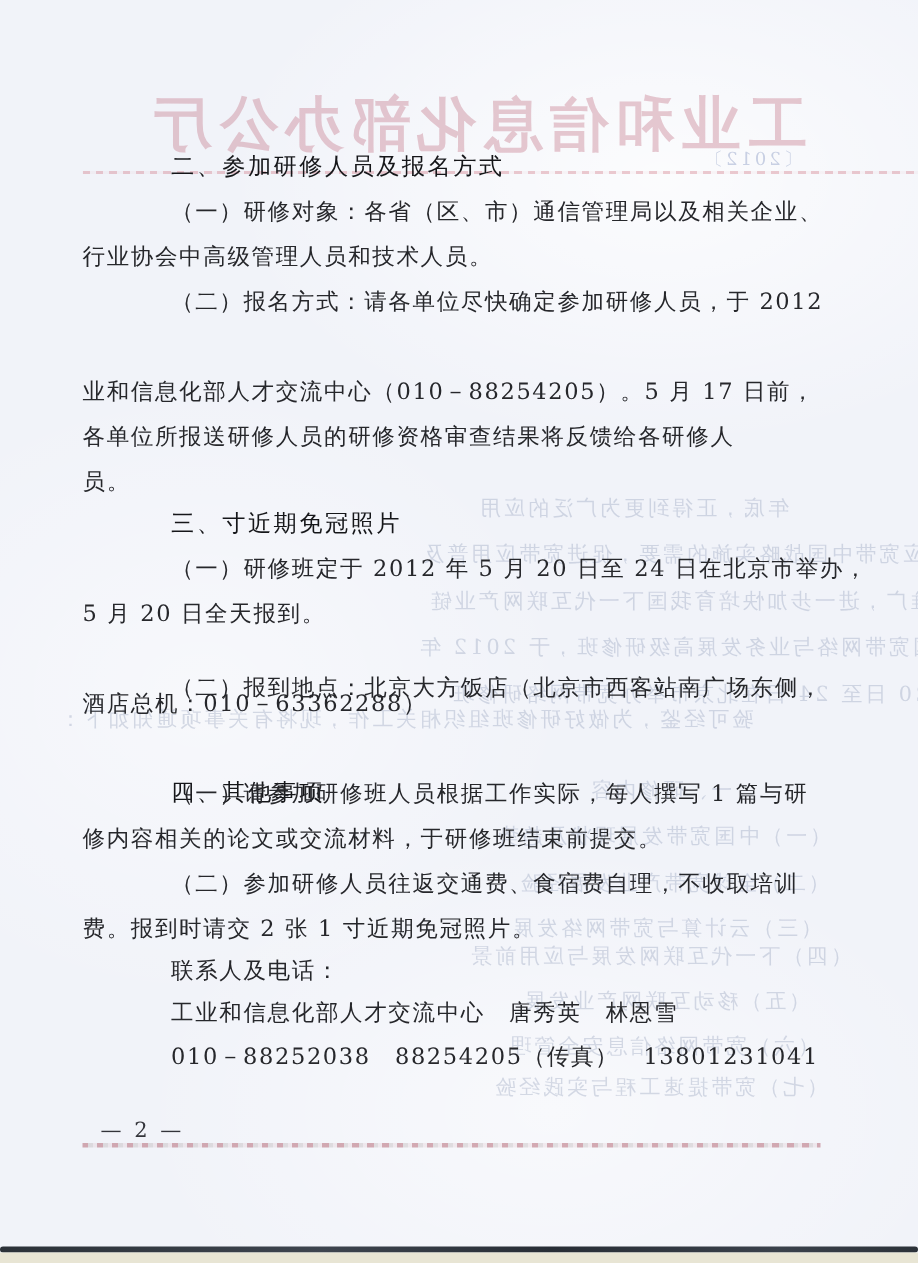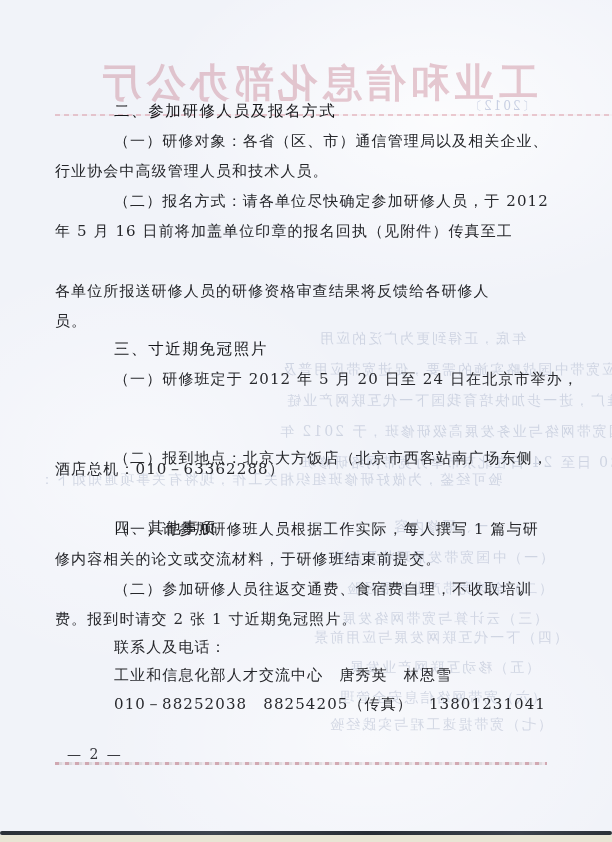--- a/index.html
+++ b/index.html
@@ -81,25 +81,26 @@
   <div class="bleed-line" style="top:659px;left:348px;">（五）移动互联网产业发展</div>
   <div class="bleed-line" style="top:689px;left:338px;">（六）宽带网络信息安全管理</div>
   <div class="bleed-line" style="top:716px;left:328px;">（七）宽带提速工程与实践经验</div>
 
   <div class="dotline top"></div>
 
   <div class="line heading" style="top:101px;">二、参加研修人员及报名方式</div>
   <div class="line indent" style="top:131px;">（一）研修对象：各省（区、市）通信管理局以及相关企业、</div>
   <div class="line" style="top:161px;">行业协会中高级管理人员和技术人员。</div>
   <div class="line indent" style="top:191px;">（二）报名方式：请各单位尽快确定参加研修人员，于 2012</div>
-  <div class="line" style="top:221px;">年 5 月 16 日前将加盖单位印章的报名回执（见附件）传真至工</div>
+  <div class="line" style="top:251px;">业和信息化部人才交流中心（010－88254205）。5 月 17 日前，</div>
   <div class="line" style="top:281px;">各单位所报送研修人员的研修资格审查结果将反馈给各研修人</div>
   <div class="line" style="top:311px;">员。</div>
   <div class="line heading" style="top:339px;">三、寸近期免冠照片</div>
   <div class="line indent" style="top:369px;">（一）研修班定于 2012 年 5 月 20 日至 24 日在北京市举办，</div>
+  <div class="line" style="top:399px;">5 月 20 日全天报到。</div>
   <div class="line indent" style="top:448px;">（二）报到地点：北京大方饭店（北京市西客站南广场东侧，</div>
   <div class="line" style="top:459px;">酒店总机：010－63362288）</div>
   <div class="line heading" style="top:489px;margin-top:29px;">四、其他事项</div>
   <div class="line indent" style="top:519px;">（一）请参加研修班人员根据工作实际，每人撰写 1 篇与研</div>
   <div class="line" style="top:549px;">修内容相关的论文或交流材料，于研修班结束前提交。</div>
   <div class="line indent" style="top:579px;">（二）参加研修人员往返交通费、食宿费自理，不收取培训</div>
   <div class="line" style="top:609px;">费。报到时请交 2 张 1 寸近期免冠照片。</div>
   <div class="line indent" style="top:637px;">联系人及电话：</div>
   <div class="line indent" style="top:665px;">工业和信息化部人才交流中心　唐秀英　林恩雪</div>
   <div class="line indent" style="top:694px;">010－88252038　88254205（传真）　13801231041</div>

